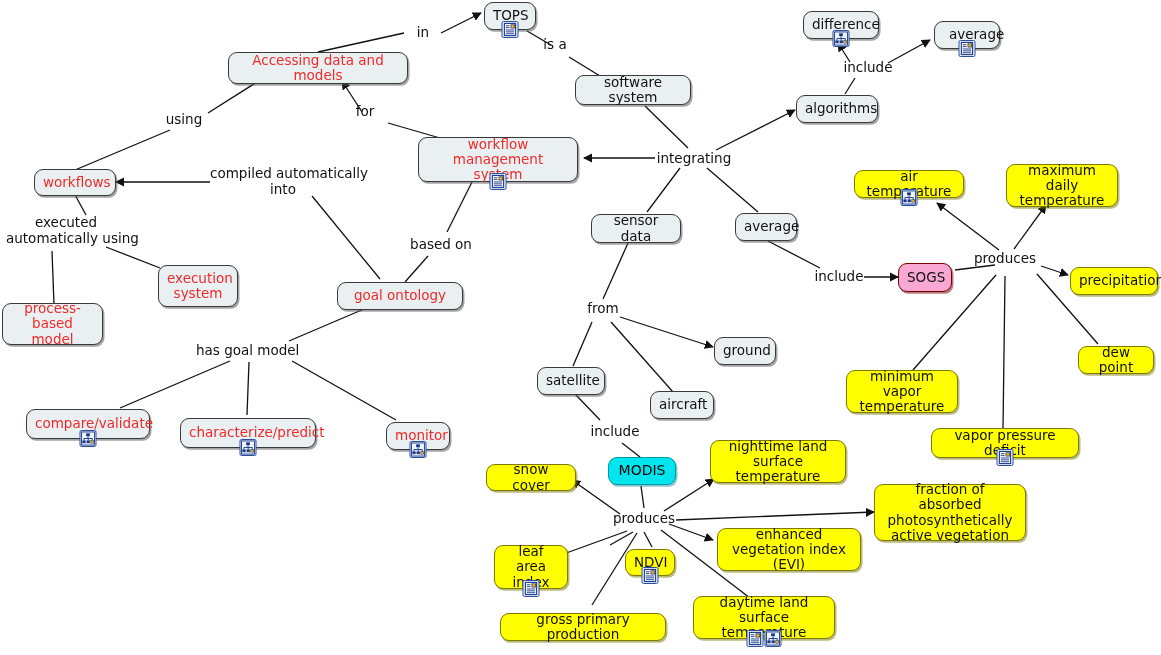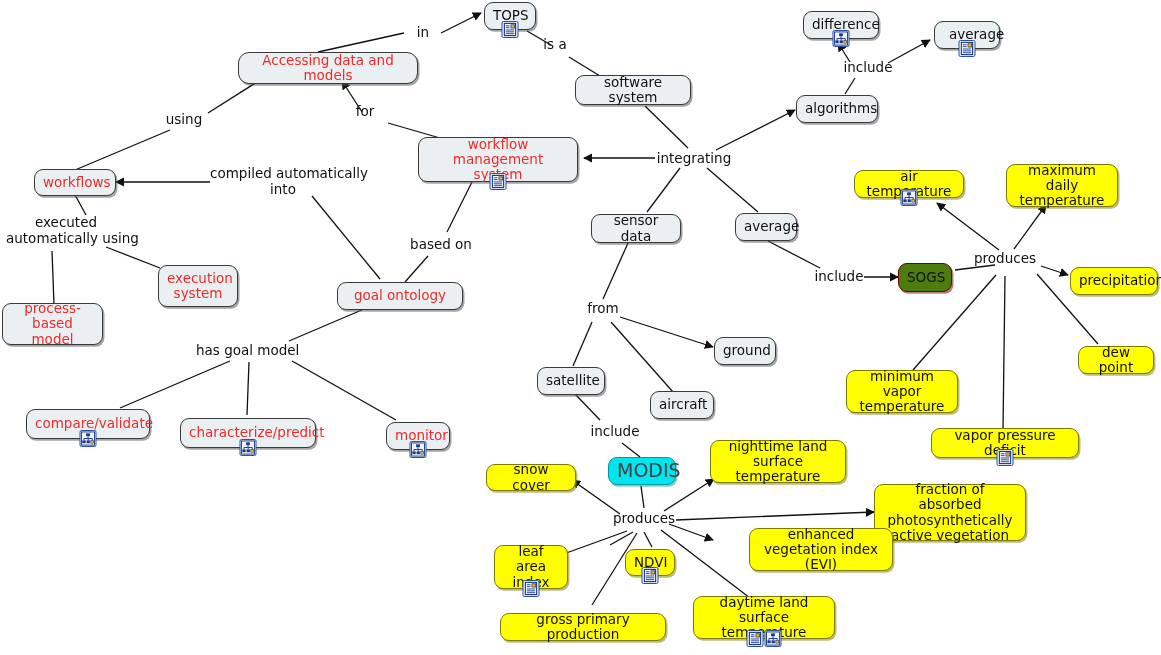--- a/index.html
+++ b/index.html
@@ -34,34 +34,34 @@
   
   .n-yellow{
     background:#ffff00;
     border:1.6px solid #7d7a00;
     box-shadow:1.5px 1.8px 0 rgba(120,118,0,.5);
     color:#111;
     font-size:13.5px;
   }
   
   .n-red{
-    background:#4d7c0f;
+    background:#f9a8d4;
     border:1.6px solid #7a0000;
     box-shadow:1.5px 1.8px 0 rgba(110,0,0,.5);
     color:#111;
     font-size:13.5px;
     text-align:right;
   }
   
   .n-cyan{
     background:#00e5ee;
     border:1.6px solid #0097a4;
     box-shadow:1.5px 1.8px 0 rgba(0,130,140,.45);
-    color:#404040;
-    font-size:19px;
+    color:#000000;
+    font-size:14px;
   }
 
   .linklabel{
     position:absolute;
     font-size:13.5px;color:#111;
     background:transparent;
     white-space:pre;
     text-align:center;
     line-height:1.15;
     z-index:4;
@@ -200,21 +200,21 @@
               <line x1="3.5" y1="6" x2="7.5" y2="6"></line>
               <line x1="3.5" y1="8.5" x2="12.5" y2="8.5"></line>
               <line x1="3.5" y1="10.5" x2="12.5" y2="10.5"></line>
               <line x1="3.5" y1="12.5" x2="12.5" y2="12.5"></line>
             </g>
           </svg>
       </span>
     </span>
   </div>
 
-  <div class="node n-grey red-text" style="left:238px;top:52px;width:180px;height:32px;border-radius:11px;">
+  <div class="node n-grey red-text" style="left:228px;top:52px;width:180px;height:32px;">
     <span class="lbl">Accessing data and models</span>
   </div>
 
   <div class="node n-grey" style="left:575px;top:75px;width:116px;height:30px;">
     <span class="lbl">software system</span>
   </div>
 
   <div class="node n-grey red-text" style="left:418px;top:137px;width:160px;height:45px;">
     <span class="lbl">workflow management system</span>
     <span class="icons">
@@ -451,21 +451,21 @@
   </div>
 
   <div class="node n-yellow" style="left:710px;top:440px;width:136px;height:43px;">
     <span class="lbl">nighttime land surface temperature</span>
   </div>
 
   <div class="node n-yellow" style="left:874px;top:484px;width:152px;height:57px;">
     <span class="lbl">fraction of absorbed photosynthetically active vegetation</span>
   </div>
 
-  <div class="node n-yellow" style="left:717px;top:528px;width:144px;height:43px;margin-left:32px;">
+  <div class="node n-yellow" style="left:717px;top:528px;width:144px;height:43px;">
     <span class="lbl">enhanced vegetation index (EVI)</span>
   </div>
 
   <div class="node n-yellow" style="left:494px;top:545px;width:74px;height:44px;">
     <span class="lbl">leaf area index</span>
     <span class="icons">
       <span class="ic">
         <svg viewBox="0 0 16 16">
             <rect x="2" y="1.5" width="12" height="13" fill="#fff" stroke="#1a3a8a" stroke-width="1.2"></rect>
             <rect x="9" y="3" width="4" height="3.5" fill="#ffb000" stroke="#1a3a8a" stroke-width=".8"></rect>

